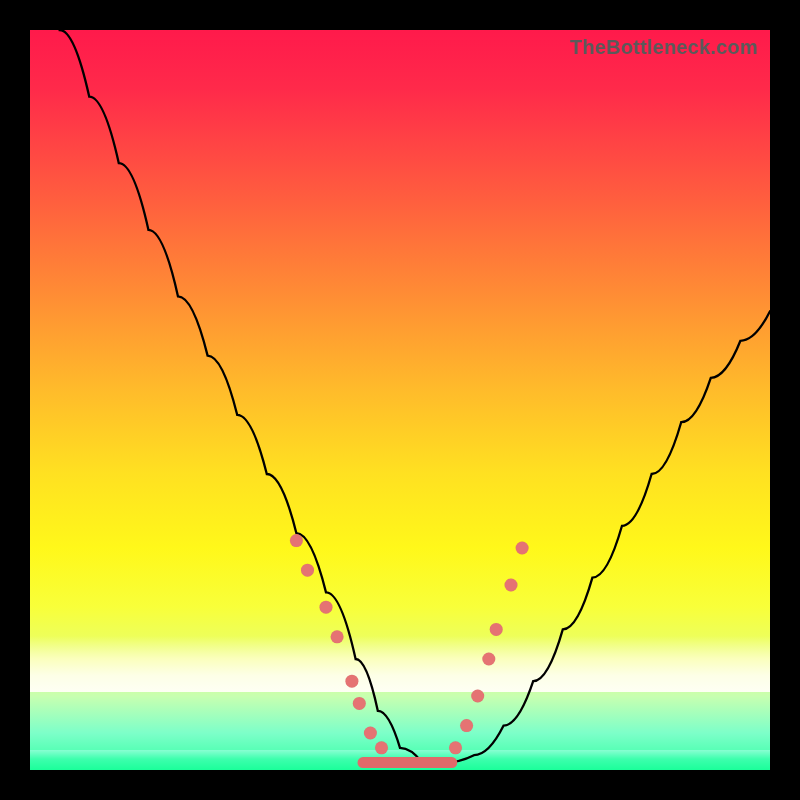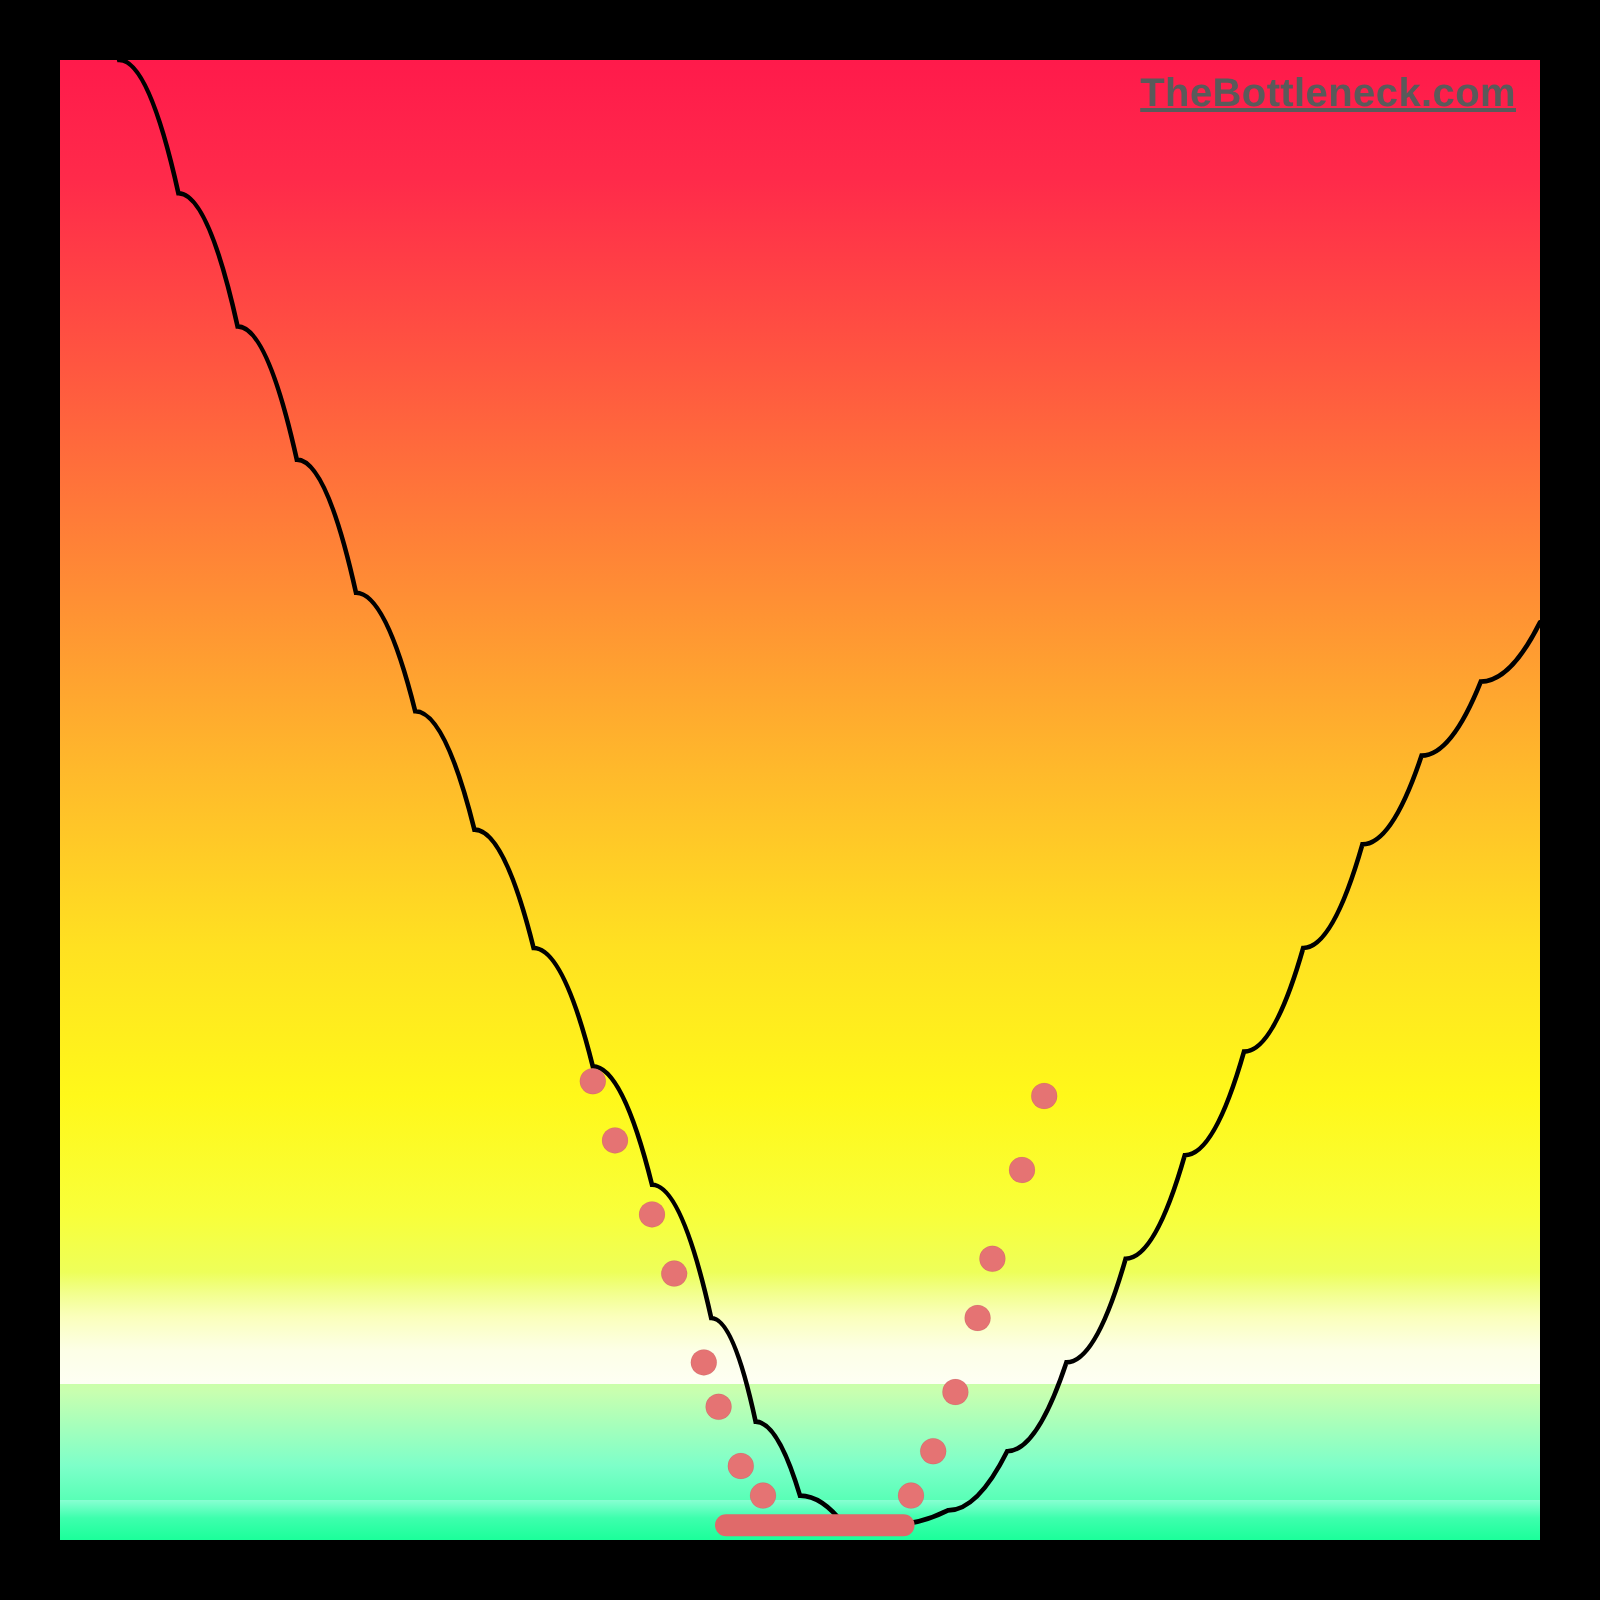--- a/index.html
+++ b/index.html
@@ -64,21 +64,20 @@
   }
   .watermark {
     position: absolute;
     top: 6px;
     right: 12px;
     font-size: 20px;
     font-weight: 600;
     color: #5a5a5a;
     letter-spacing: 0.2px;
     user-select: none;
-    text-decoration: underline;
   }
   svg.curves {
     position: absolute;
     left: 0;
     top: 0;
     width: 740px;
     height: 740px;
     overflow: visible;
   }
   .curve {

